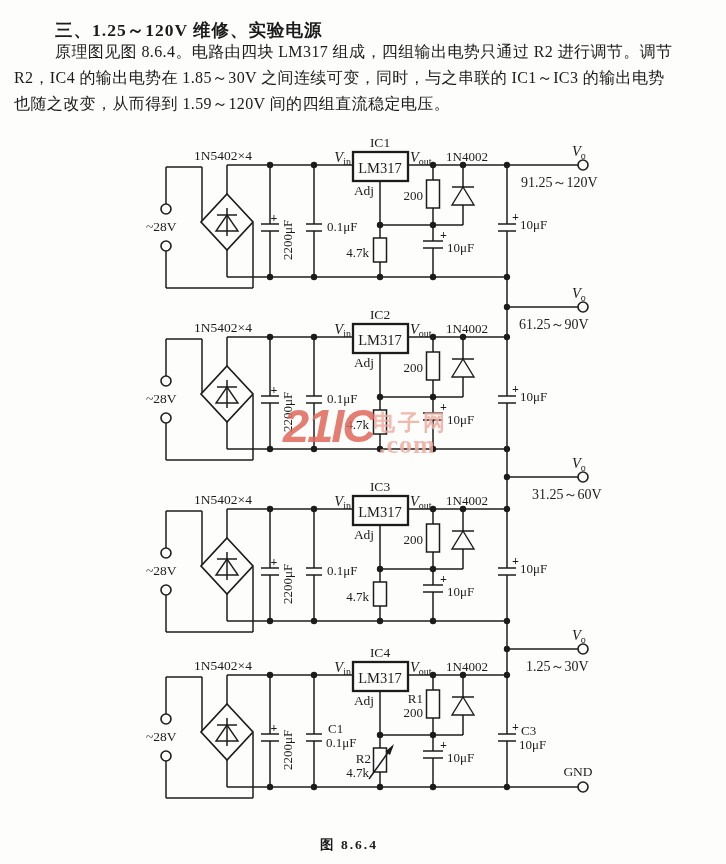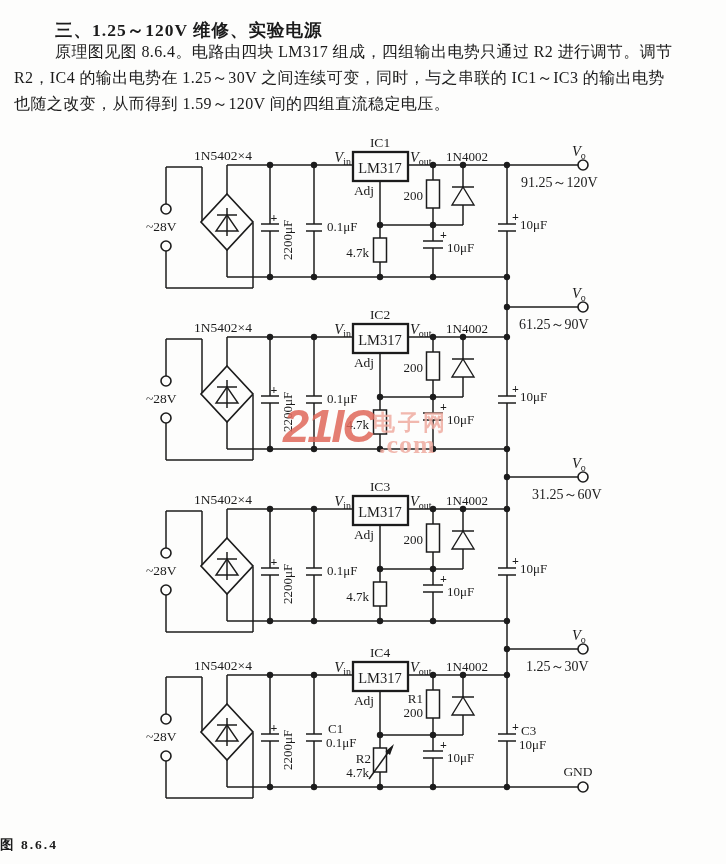--- a/index.html
+++ b/index.html
@@ -13,30 +13,30 @@
   .p2{left:14px;top:68px;}
   .p3{left:14px;top:94px;}
   svg{position:absolute;left:0;top:0;}
   .wm{position:absolute;left:283px;top:404px;width:185px;height:62px;opacity:.85;
       font-family:"Liberation Sans","DejaVu Sans",sans-serif;pointer-events:none;}
   .wm-big{position:absolute;left:0;top:-6px;font-size:47px;font-weight:bold;
           letter-spacing:-2px;font-style:italic;}
   .wm-cn{position:absolute;left:90px;top:4px;font-size:22px;font-weight:bold;letter-spacing:3px;}
   .wm-com{position:absolute;left:96px;top:26px;font-size:26px;font-weight:bold;
           font-family:"Liberation Serif",serif;letter-spacing:1px;}
-  .caption{position:absolute;left:0;top:836px;width:698px;text-align:left;
+  .caption{position:absolute;left:0;top:836px;width:698px;text-align:center;
            font-size:13.5px;font-weight:bold;letter-spacing:2px;}
 </style>
 </head>
 <body>
 
 <div class="page">
   <h1 class="title">三、1.25～120V 维修、实验电源</h1>
   <div class="pline p1">原理图见图 8.6.4。电路由四块 LM317 组成，四组输出电势只通过 R2 进行调节。调节</div>
-  <div class="pline p2">R2，IC4 的输出电势在 1.25～30V 之间连续可变，同时，与之串联的 IC1～IC3 的输出电势</div>
+  <div class="pline p2">R2，IC4 的输出电势在 1.85～30V 之间连续可变，同时，与之串联的 IC1～IC3 的输出电势</div>
   <div class="pline p3">也随之改变，从而得到 1.59～120V 间的四组直流稳定电压。</div>
 
   <svg id="schematic" width="726" height="864" viewBox="0 0 726 864">
       <g>
         <line x1="227" y1="194" x2="227" y2="165" stroke="#1c1c1c" stroke-width="1.5"></line>
         <line x1="227" y1="165" x2="353" y2="165" stroke="#1c1c1c" stroke-width="1.5"></line>
         <line x1="408" y1="165" x2="507" y2="165" stroke="#1c1c1c" stroke-width="1.5"></line>
         <line x1="227" y1="250" x2="227" y2="277" stroke="#1c1c1c" stroke-width="1.5"></line>
         <line x1="227" y1="277" x2="507" y2="277" stroke="#1c1c1c" stroke-width="1.5"></line>
         <circle cx="166" cy="209" r="5" fill="#fdfdfc" stroke="#1c1c1c" stroke-width="1.6"></circle>

